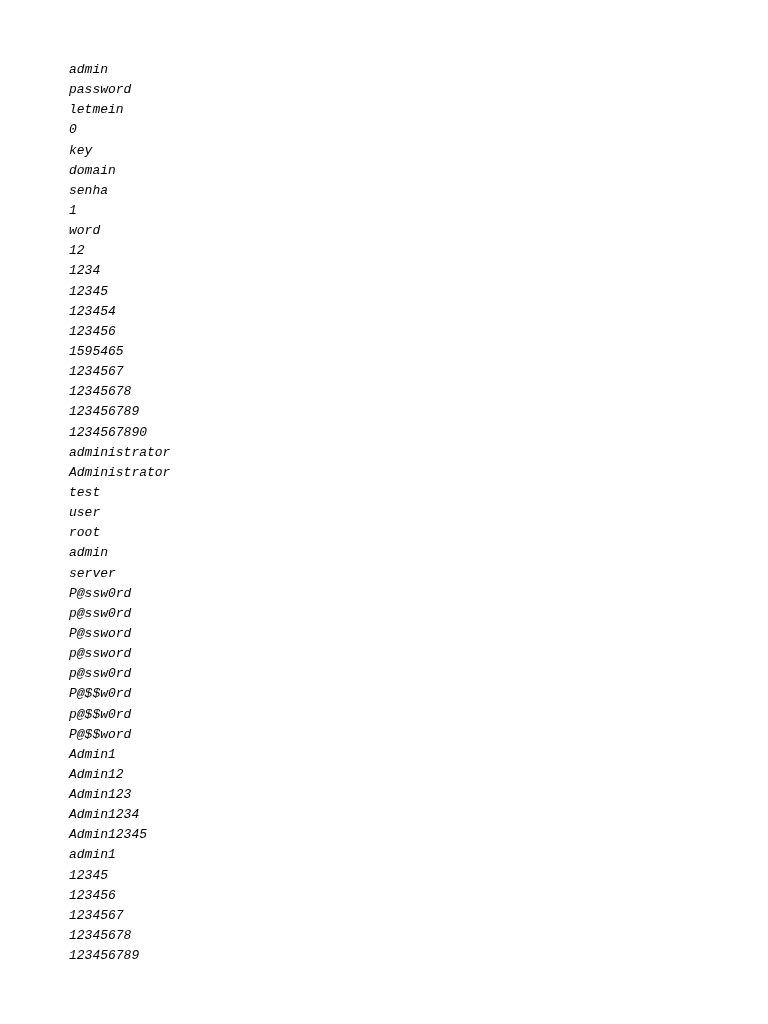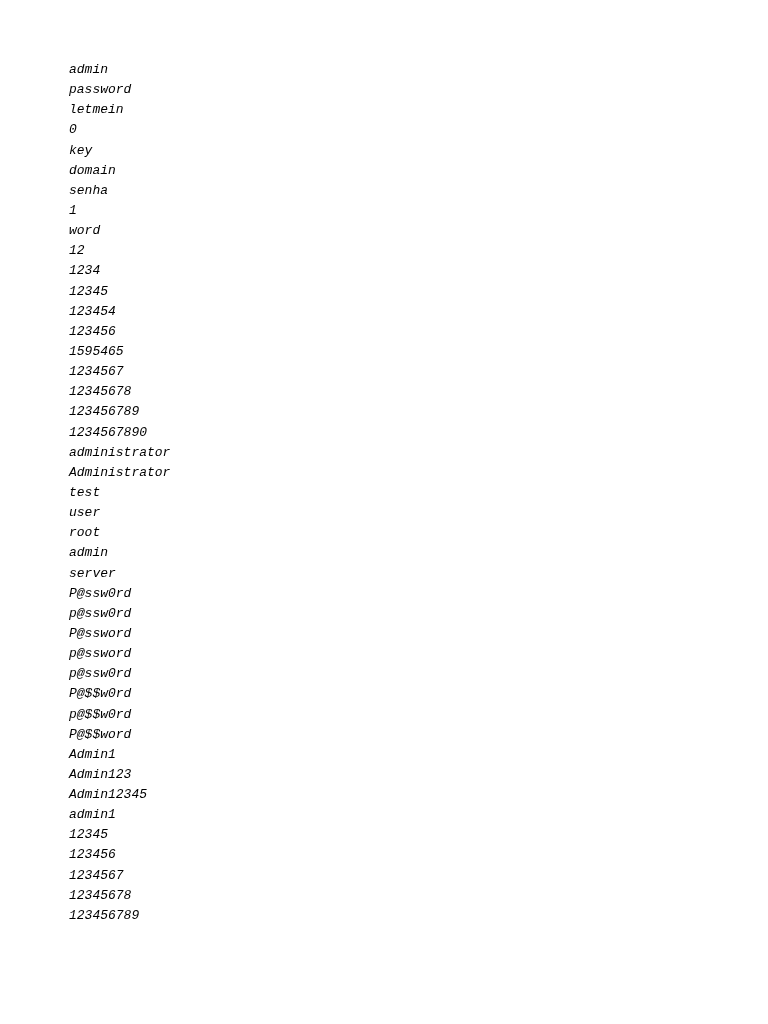--- a/index.html
+++ b/index.html
@@ -59,21 +59,23 @@
     <div class="word-item">server</div>
     <div class="word-item">P@ssw0rd</div>
     <div class="word-item">p@ssw0rd</div>
     <div class="word-item">P@ssword</div>
     <div class="word-item">p@ssword</div>
     <div class="word-item">p@ssw0rd</div>
     <div class="word-item">P@$$w0rd</div>
     <div class="word-item">p@$$w0rd</div>
     <div class="word-item">P@$$word</div>
     <div class="word-item">Admin1</div>
+    <div class="word-item">Admin12</div>
     <div class="word-item">Admin123</div>
+    <div class="word-item">Admin1234</div>
     <div class="word-item">Admin12345</div>
     <div class="word-item">admin1</div>
     <div class="word-item">12345</div>
     <div class="word-item">123456</div>
     <div class="word-item">1234567</div>
     <div class="word-item">12345678</div>
     <div class="word-item">123456789</div>
   </div>
 
 </body></html>

